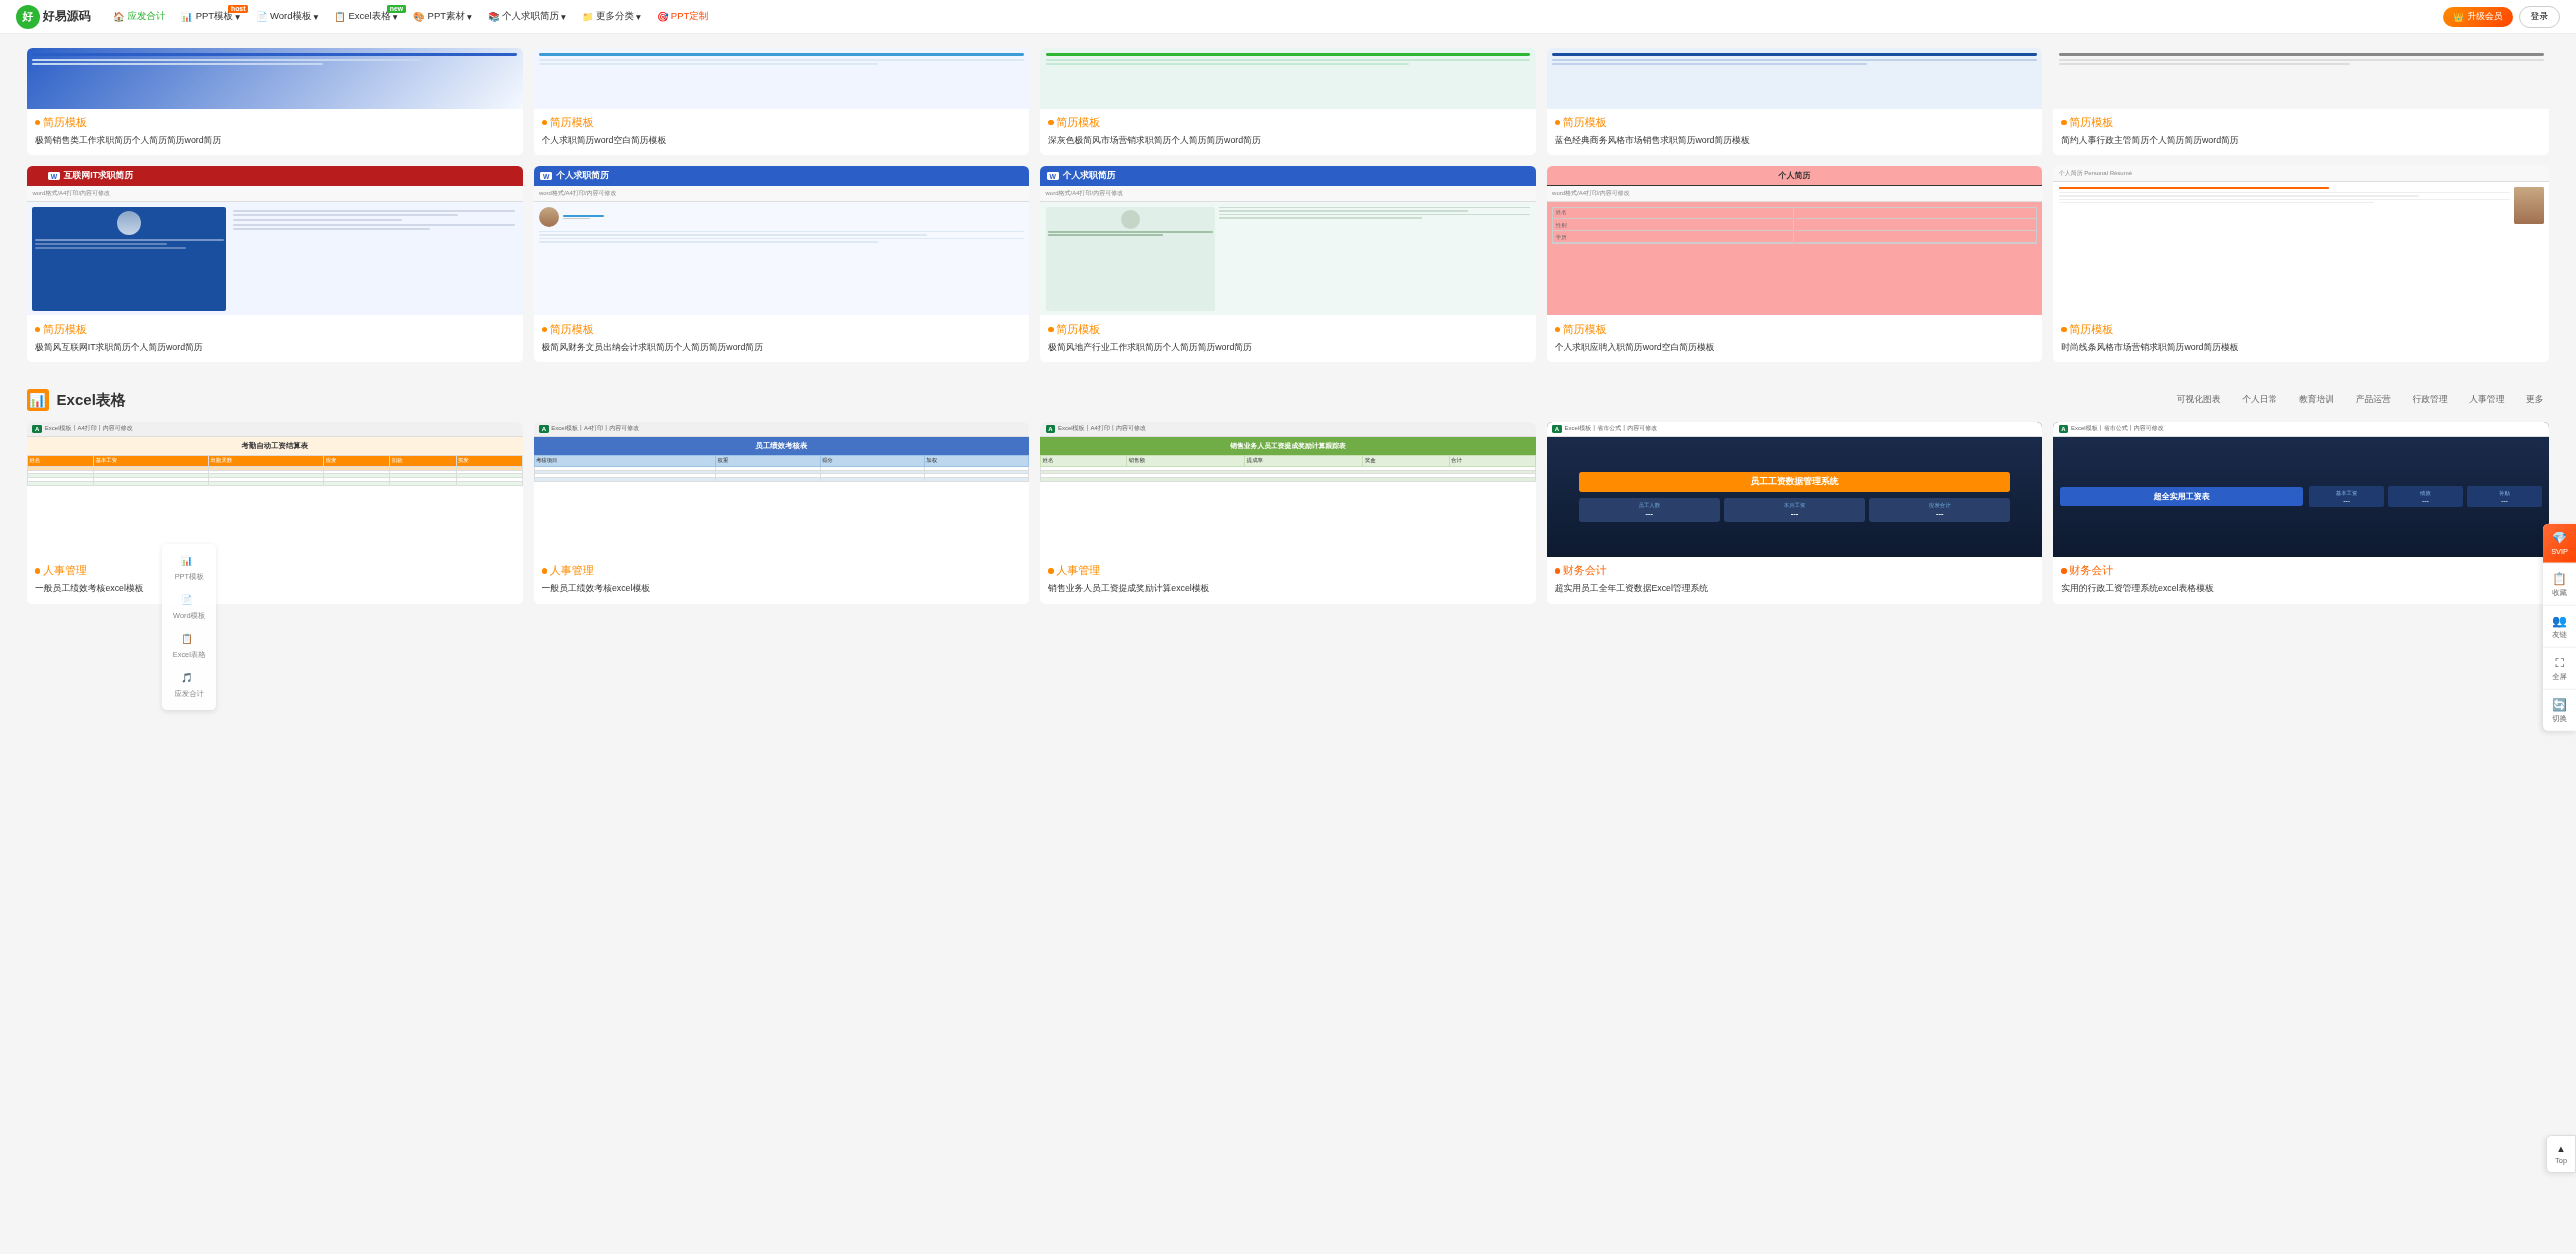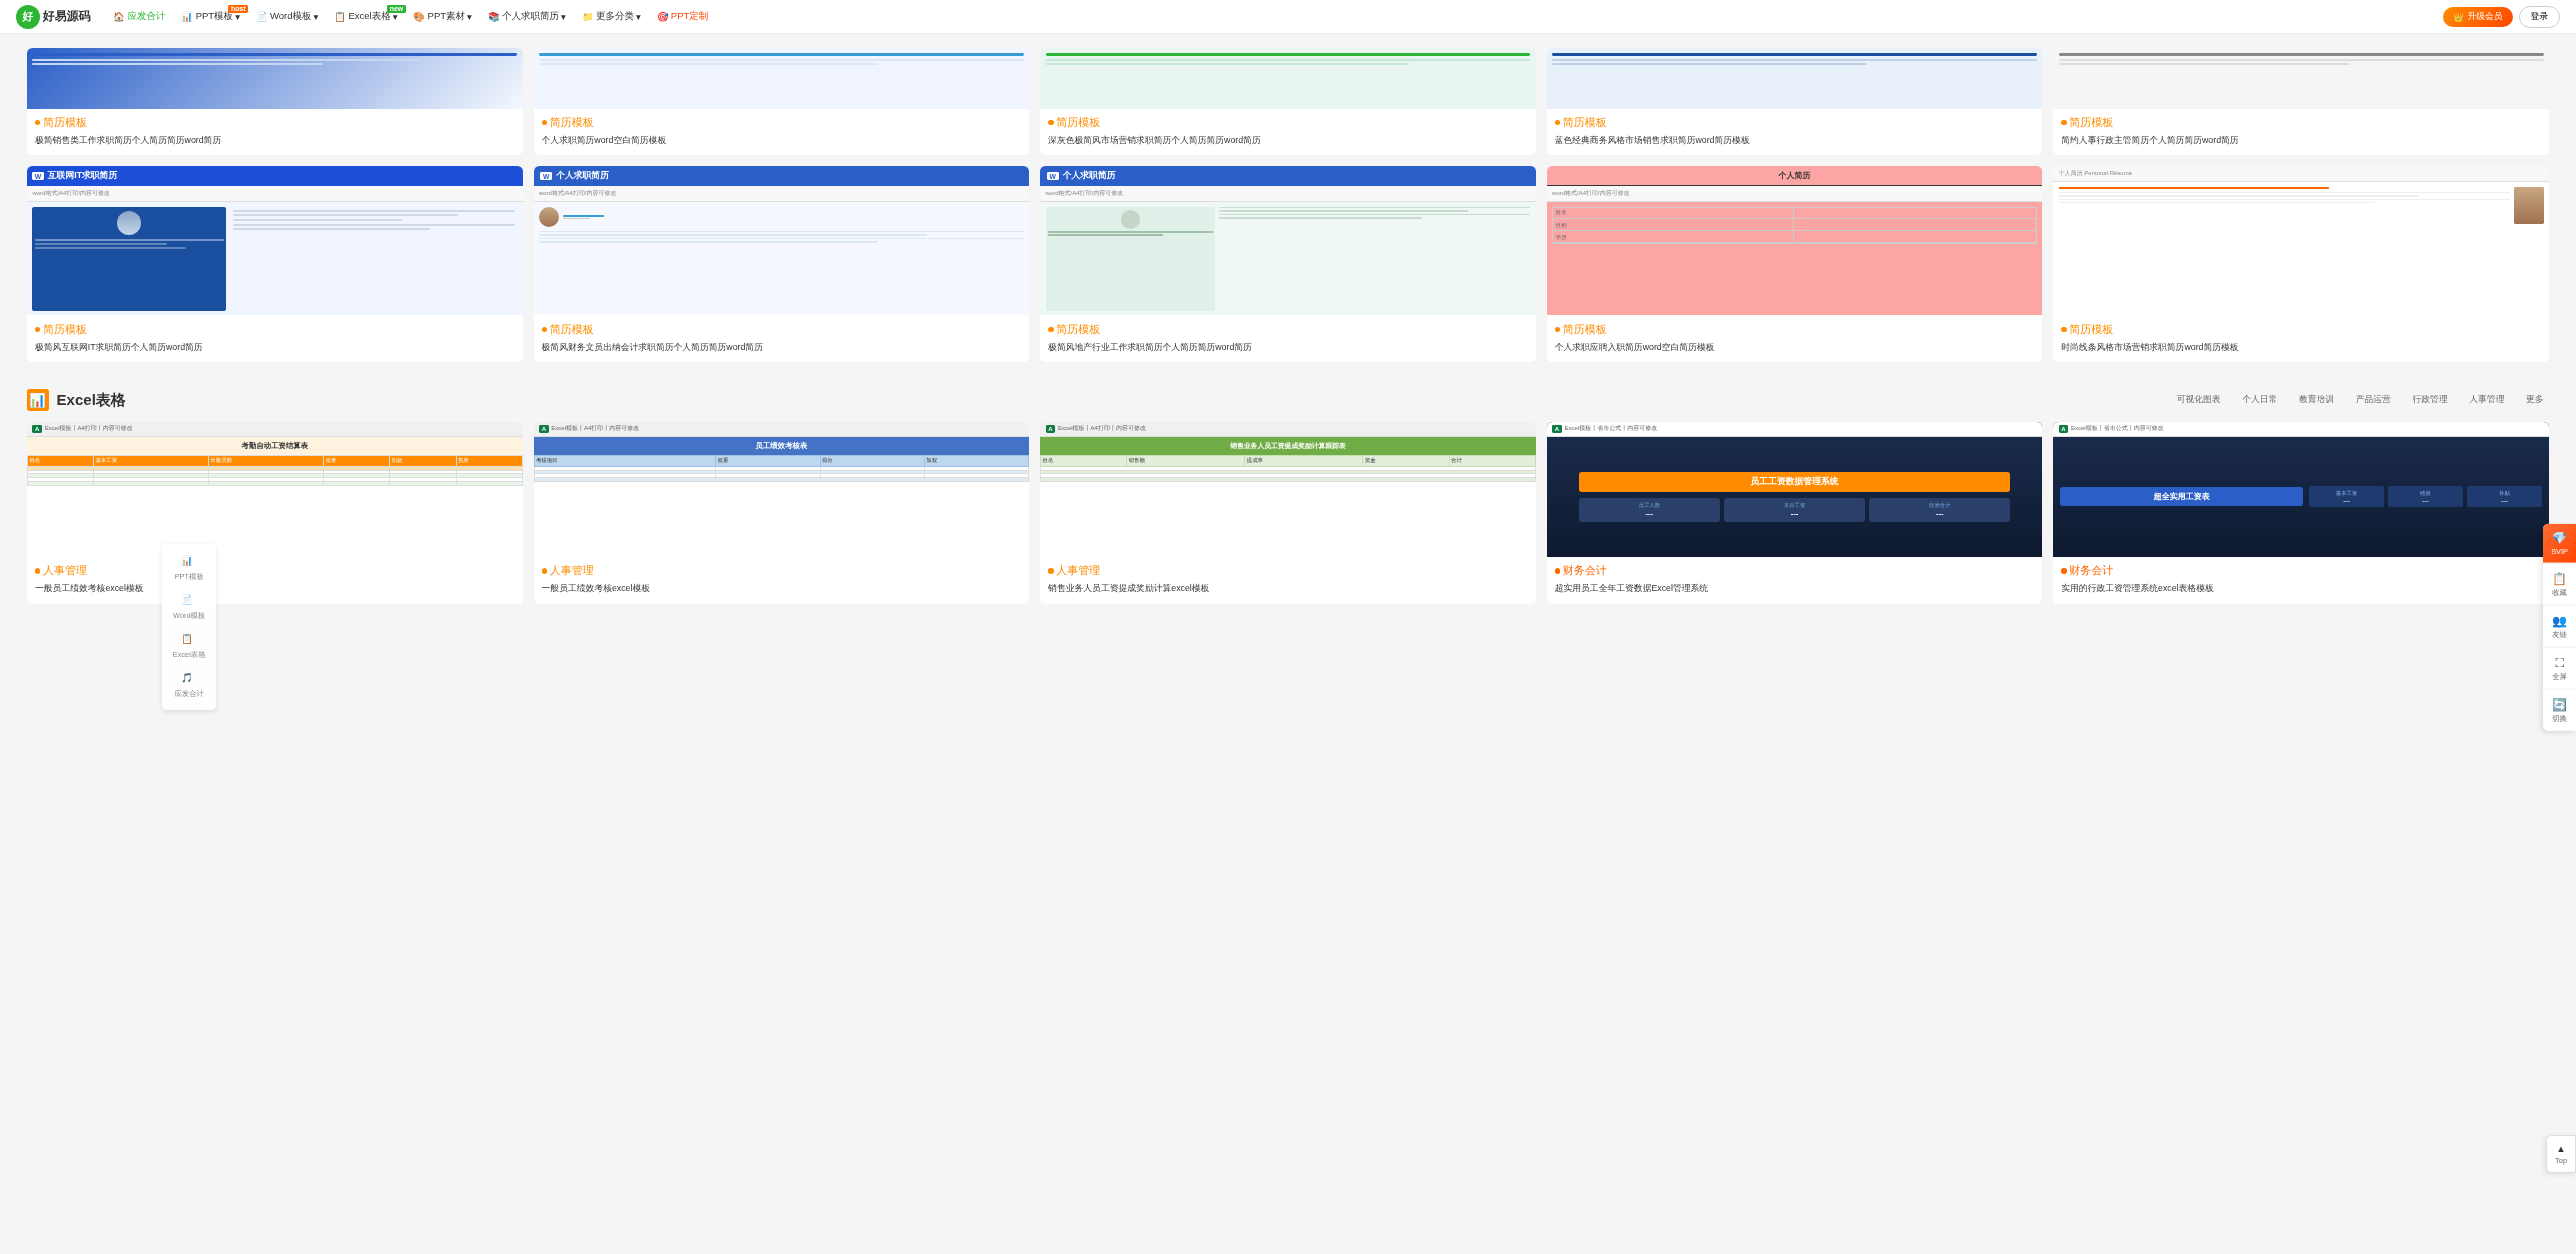--- a/index.html
+++ b/index.html
@@ -447,21 +447,21 @@
           <div class="card-title">简约人事行政主管简历个人简历简历word简历</div>
         </div>
       </div>
     </div>
 
     <div class="cards-grid">
 
       <div class="card">
         <div class="card-thumb" style="height:149px;">
           <div style="width:100%;height:100%;background:#f0f5ff;position:relative;">
-            <div style="background:#1d4ed8;color:#fff;padding:4px 5px;font-size:8.8px;font-weight:bold;display:flex;align-items:center;gap:4px;text-align:center;">
+            <div style="background:#b91c1c;color:#fff;padding:4px 21px;font-size:8.8px;font-weight:bold;display:flex;align-items:center;gap:4px;text-align:center;">
               <span style="background:#fff;color:#2b5fc7;padding:0.7px 2.7px;border-radius:1.4px;font-size:6.8px;font-weight:bold;">W</span>
               互联网IT求职简历
             </div>
             <div style="padding:2.7px 5.4px;font-size:6px;color:#888;background:#f8f8f8;border-bottom:0.7px solid #ddd;">word格式/A4打印/内容可修改</div>
             <div style="padding:5.4px;display:flex;gap:4px;height:115px;">
               <div style="width:40%;background:#1a4fa0;border-radius:2px;padding:4px 2.7px;">
                 <div style="width:24px;height:24px;border-radius:50%;background:#c5d5e8;margin:0 auto 4px;overflow:hidden;">
                   <div style="width:100%;height:100%;background:linear-gradient(180deg,#8ba5c8 0%,#c5d5e8 100%);"></div>
                 </div>
                 <div style="height:2px;background:rgba(255,255,255,0.4);border-radius:1.4px;margin-bottom:2px;"></div>

